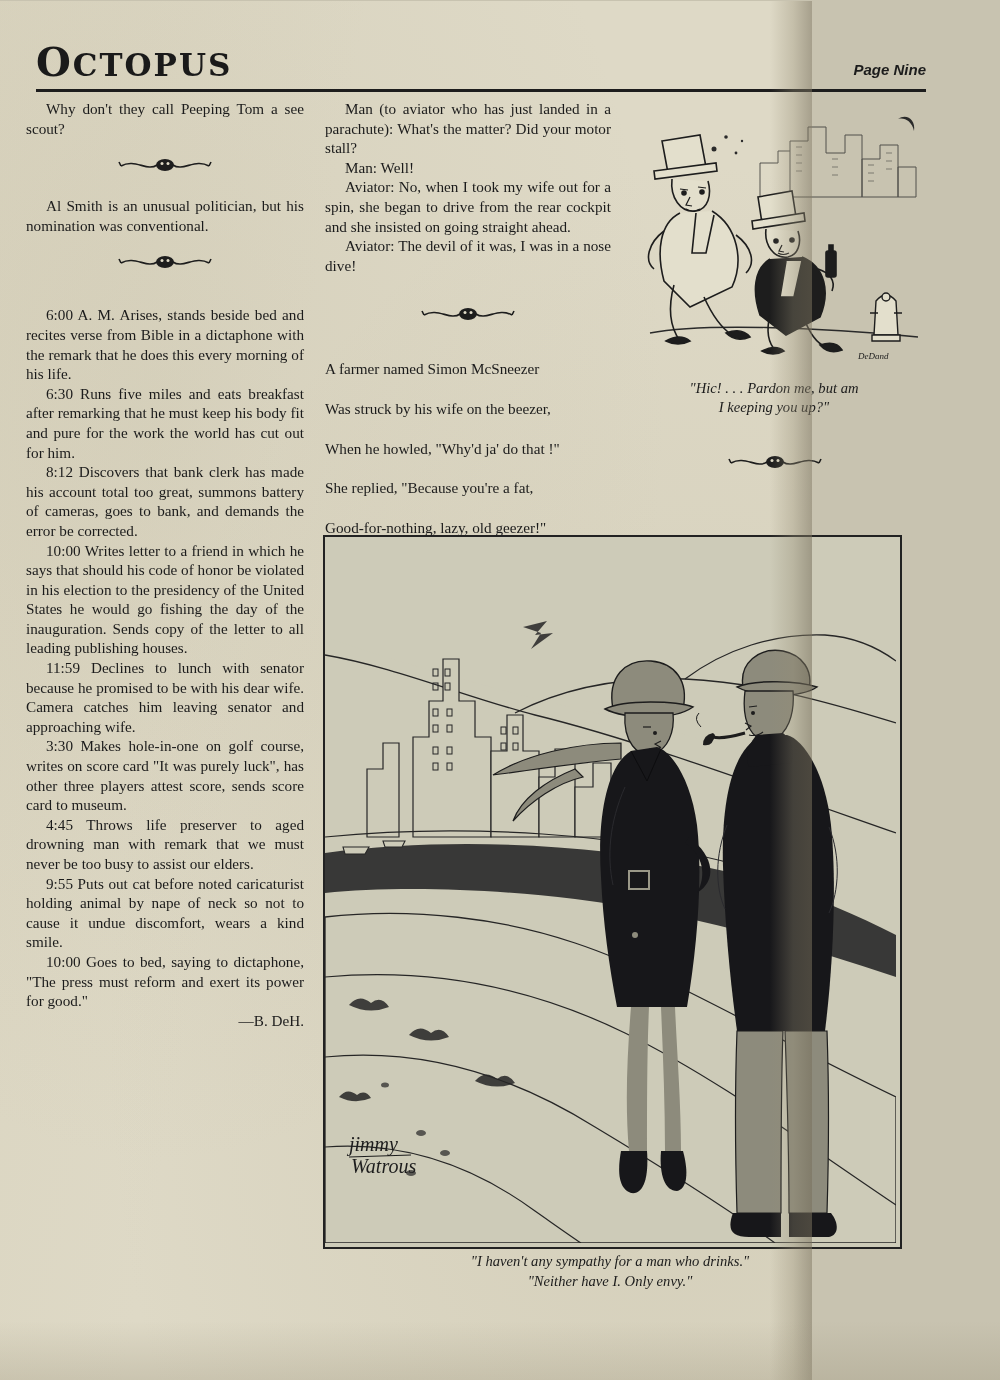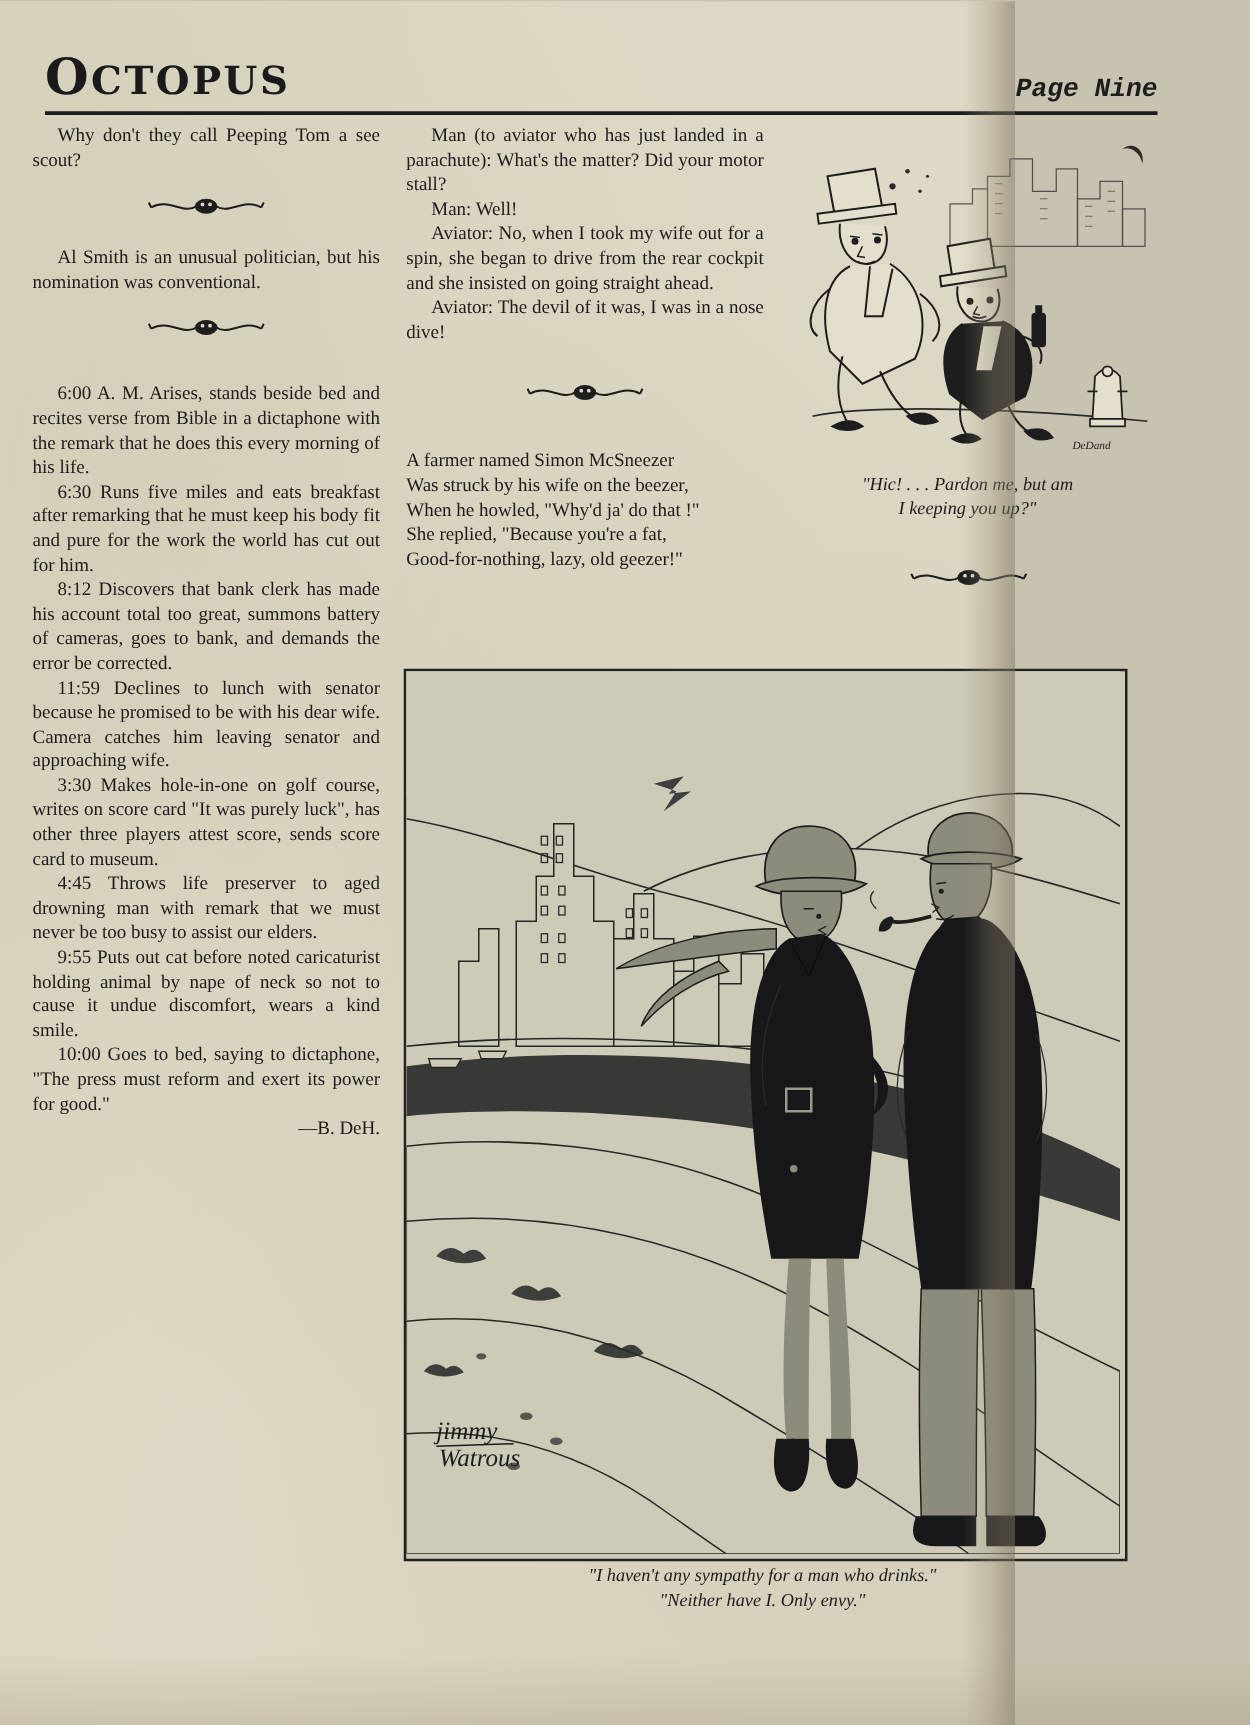--- a/index.html
+++ b/index.html
@@ -53,24 +53,24 @@
     color: #1a1a1a;
     font-weight: bold;
   }
   .masthead-title .drop {
     font-size: 40px;
     line-height: 30px;
   }
   .masthead-page {
     position: absolute;
     right: 0; top: 14px;
-    font-family: Liberation Mono, monospace;
+    font-family: Liberation Sans, sans-serif;
     font-style: italic;
     font-weight: bold;
-    font-size: 21px;
+    font-size: 15px;
     color: #1c1c1c;
   }
   .rule {
     position: absolute;
     left: 36px; top: 88px;
     width: 890px;
     height: 3px;
     background: #1d1d1d;
   }
 
@@ -79,21 +79,21 @@
     position: absolute;
     font-size: 15.2px;
     line-height: 19.6px;
     color: #1b1b1b;
     text-align: justify;
   }
   .col p {
     margin: 0 0 0 0;
     text-indent: 20px;
   }
-  .col p.noindent { text-indent: 0; }
+  .col p.noindent { text-indent: 0; margin-top: 20px; }
 
   #col1 { left: 26px; top: 98px; width: 278px; }
   #col2 { left: 325px; top: 98px; width: 286px; }
 
   .heading {
     font-variant: small-caps;
     text-align: center;
     font-size: 15.5px;
     line-height: 21px;
     letter-spacing: 0.3px;
@@ -192,20 +192,21 @@
         <circle cx="51" cy="9.5" r="1.5" fill="#ded9c6"></circle>
       </svg>
     </div>
 
     <div class="gap-s"></div>
 
 
     <p>6:00 A. M.   Arises, stands beside bed and recites verse from Bible in a dictaphone with the remark that he does this every morning of his life.</p>
     <p>6:30   Runs five miles and eats breakfast after remarking that he must keep his body fit and pure for the work the world has cut out for him.</p>
     <p>8:12   Discovers that bank clerk has made his account total too great, summons battery of cameras, goes to bank, and demands the error be corrected.</p>
+    <p>10:00   Writes letter to a friend in which he says that should his code of honor be violated in his election to the presidency of the United States he would go fishing the day of the inauguration.  Sends copy of the letter to all leading publishing houses.</p>
     <p>11:59   Declines to lunch with senator because he promised to be with his dear wife.  Camera catches him leaving senator and approaching wife.</p>
     <p>3:30   Makes hole-in-one on golf course, writes on score card "It was purely luck", has other three players attest score, sends score card to museum.</p>
     <p>4:45   Throws life preserver to aged drowning man with remark that we must never be too busy to assist our elders.</p>
     <p>9:55   Puts out cat before noted caricaturist holding animal by nape of neck so not to cause it undue discomfort, wears a kind smile.</p>
     <p>10:00   Goes to bed, saying to dictaphone, "The press must reform and exert its power for good."</p>
     <p class="signoff">—B. DeH.</p>
   </div>
 
   <div class="col" id="col2">
     <p>Man (to aviator who has just landed in a parachute):  What's the matter? Did your motor stall?</p>

